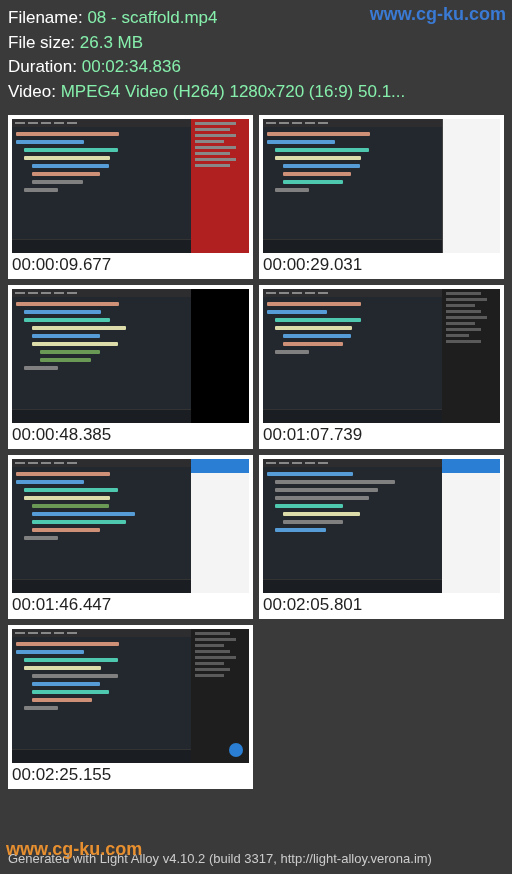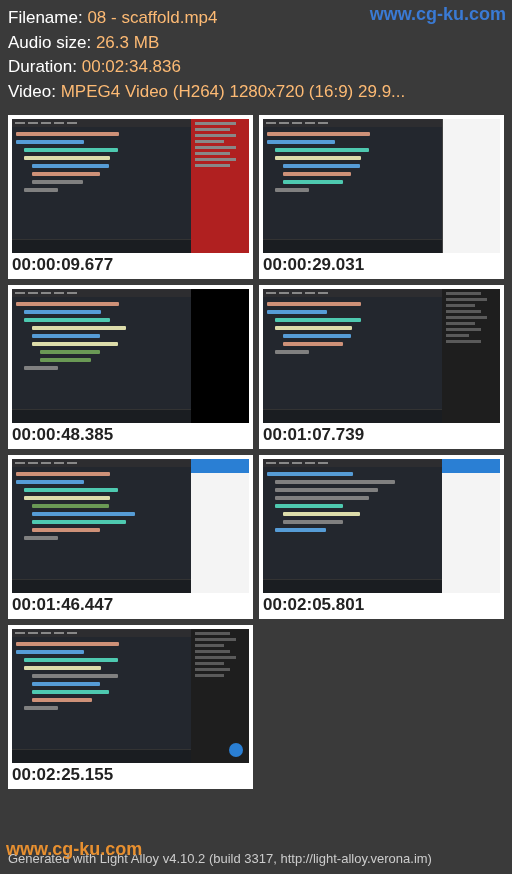--- a/index.html
+++ b/index.html
@@ -14,21 +14,21 @@
     .header {
       padding: 6px 8px;
       position: relative;
     }
     .header-line {
       font-size: 17px;
       line-height: 1.45;
       color: #ffffff;
     }
     .header-line .label { color: #ffffff; }
-    .header-line .value { color: #fdba74; }
+    .header-line .value { color: #86efac; }
     .watermark-top {
       position: absolute;
       top: 4px;
       right: 6px;
       color: #3a7ad4;
       font-size: 18px;
       font-weight: bold;
     }
     .watermark-bottom {
       position: absolute;
@@ -36,21 +36,20 @@
       left: 6px;
       color: #e89030;
       font-size: 18px;
       font-weight: bold;
     }
     .grid {
       display: grid;
       grid-template-columns: 1fr 1fr;
       gap: 6px;
       padding: 4px 8px;
-      font-weight: bold;
     }
     .thumb-cell {
       background: #ffffff;
       padding: 4px;
     }
     .thumb-img {
       width: 100%;
       height: 134px;
       background: #23272e;
       position: relative;
@@ -144,30 +143,30 @@
 <body>
 
 <div class="watermark-top">www.cg-ku.com</div>
 
 <div class="header">
   <div class="header-line">
     <span class="label">Filename:</span>
     <span class="value">08 - scaffold.mp4</span>
   </div>
   <div class="header-line">
-    <span class="label">Audio size:</span>
+    <span class="label">File size:</span>
     <span class="value">26.3 MB</span>
   </div>
   <div class="header-line">
     <span class="label">Duration:</span>
     <span class="value">00:02:34.836</span>
   </div>
   <div class="header-line">
     <span class="label">Video:</span>
-    <span class="value">MPEG4 Video (H264) 1280x720 (16:9) 29.9...</span>
+    <span class="value">MPEG4 Video (H264) 1280x720 (16:9) 50.1...</span>
   </div>
 </div>
 
 <div class="grid">
 
   <div class="thumb-cell">
     <div class="thumb-img">
       <div class="thumb-code">
         <div class="menu-bar">
             <div class="menu-item"></div>

